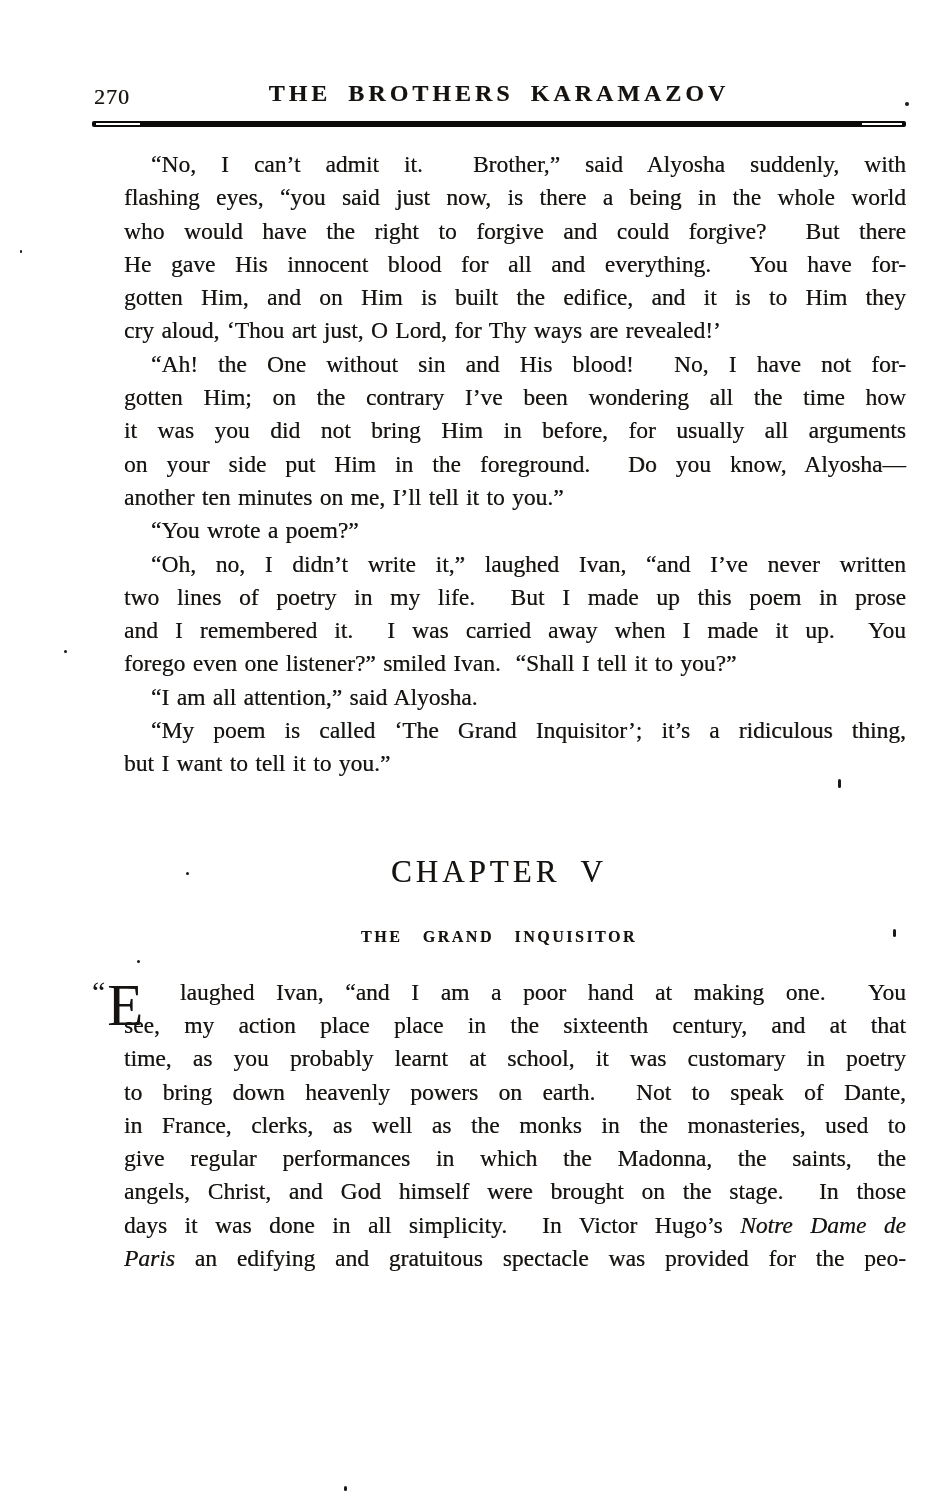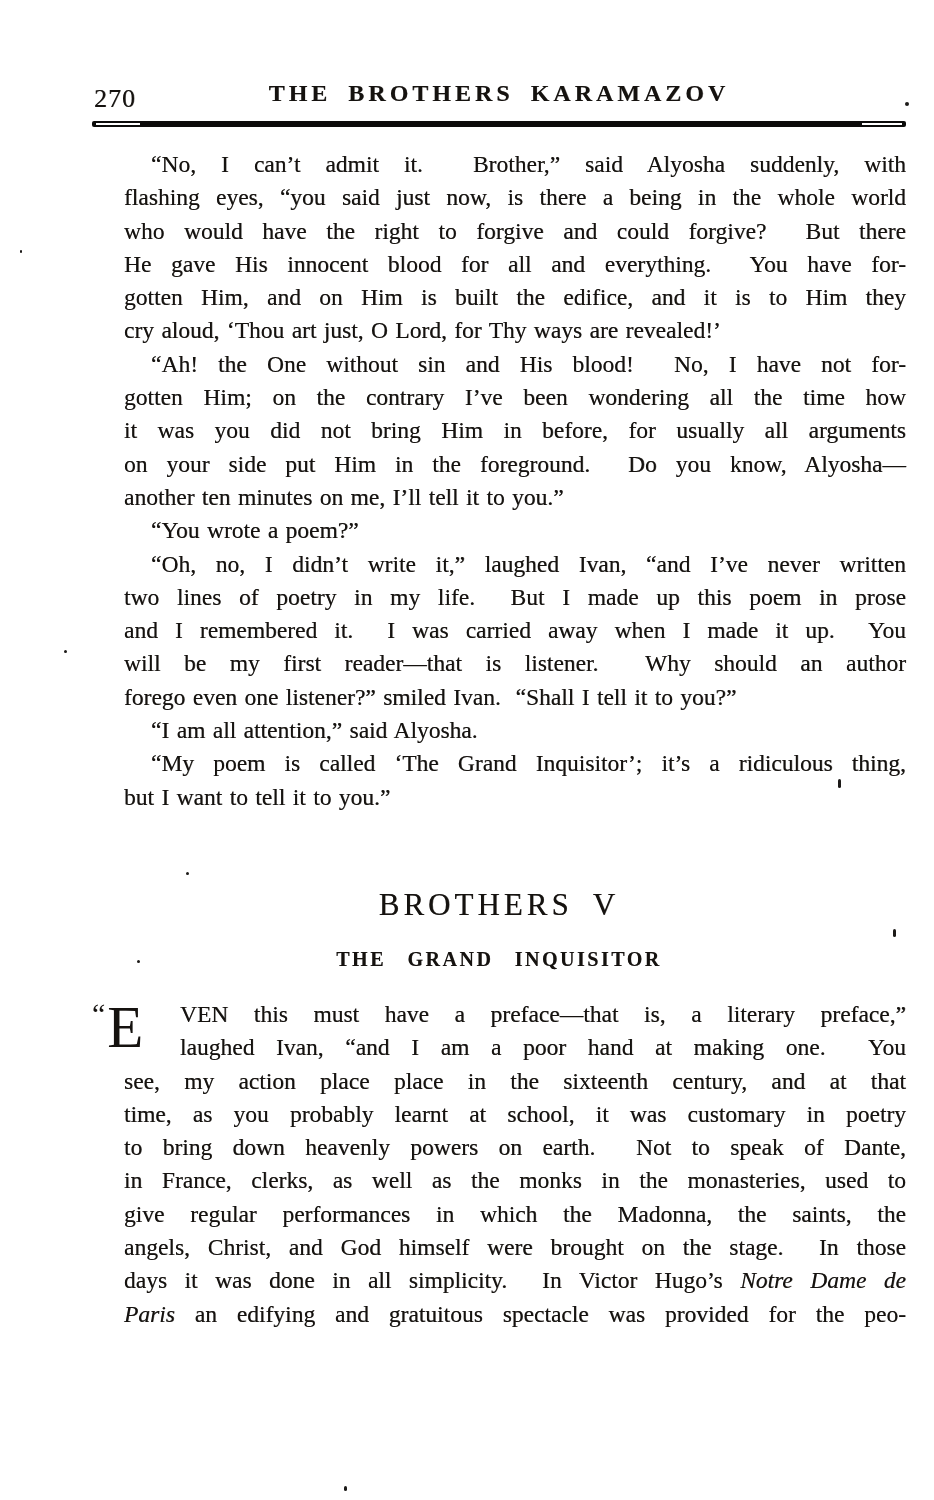--- a/index.html
+++ b/index.html
@@ -2,21 +2,21 @@
 <html><head>
 <meta charset="utf-8">
 <style>
   html,body{margin:0;padding:0;}
   body{
     width:934px;height:1500px;background:#ffffff;position:relative;
     font-family:"Liberation Serif", serif;color:#15120f;overflow:hidden;
   }
   .page{position:absolute;left:92px;top:0;width:814px;}
   .header{position:relative;margin-top:80px;height:34px;}
-  .pageno{position:absolute;left:2px;top:4px;font-size:26px;letter-spacing:1px;text-shadow:0.4px 0 0 rgba(21,18,15,.6);}
+  .pageno{position:absolute;left:2px;top:4px;font-size:22px;letter-spacing:1px;text-shadow:0.4px 0 0 rgba(21,18,15,.6);}
   .running-title{text-align:center;font-size:24px;font-weight:bold;letter-spacing:4px;word-spacing:7px;text-shadow:0.3px 0 0 rgba(21,18,15,.5);}
   .rule{position:relative;margin-top:7px;height:6px;background:#0c0b0a;border-radius:2px;}
   .rule::before,.rule::after{content:"";position:absolute;top:2px;height:2px;background:#ffffff;}
   .rule::before{left:4px;width:44px;}
   .rule::after{right:4px;width:40px;}
   #page-body{margin-top:21px;}
   .para{margin:0;}
   .ln{
     font-size:23.5px;line-height:33.3px;word-spacing:1.5px;
     text-align:justify;text-align-last:justify;
@@ -24,21 +24,21 @@
     margin-left:32px;
   }
   .ln.rag{text-align:left;text-align-last:auto;}
   .ln.ind{text-indent:27px;}
   .it{font-style:italic;}
   .chapter-heading{
     margin-top:74px;text-align:center;font-size:31px;line-height:34px;
     letter-spacing:4px;word-spacing:9px;text-shadow:0.35px 0 0 rgba(21,18,15,.6);
   }
   .chapter-subheading{
-    margin-top:25px;text-align:center;font-size:20px;line-height:24px;font-weight:bold;
+    margin-top:36px;text-align:center;font-size:16px;line-height:24px;font-weight:bold;
     letter-spacing:2.5px;word-spacing:14px;text-shadow:0.25px 0 0 rgba(21,18,15,.5);
   }
   .dropcap-para{position:relative;margin-top:27px;}
   .dropcap-para .ln.drop{margin-left:88px;}
   .dcwrap{position:absolute;left:0;top:1px;white-space:nowrap;}
   .dcq{font-size:30px;line-height:30px;vertical-align:top;display:inline-block;}
   .dce{font-size:59px;line-height:56px;display:inline-block;margin-left:2px;}
   .speck{position:absolute;background:#1c1a18;border-radius:2px;}
 </style>
 </head>
@@ -66,35 +66,33 @@
         <div class="ln"><span>on your side put Him in the foreground.&nbsp; Do you know, Alyosha—</span></div>
         <div class="ln rag"><span>another ten minutes on me, I’ll tell it to you.”</span></div>
       </div>
       <div class="para">
         <div class="ln rag ind"><span>“You wrote a poem?”</span></div>
       </div>
       <div class="para">
         <div class="ln ind"><span>“Oh, no, I didn’t write it,” laughed Ivan, “and I’ve never written</span></div>
         <div class="ln"><span>two lines of poetry in my life.&nbsp; But I made up this poem in prose</span></div>
         <div class="ln"><span>and I remembered it.&nbsp; I was carried away when I made it up.&nbsp; You</span></div>
-        <div class="ln"><span>will be my first reader—that is listener.&nbsp; Why should an author</span></div>
         <div class="ln rag"><span>forego even one listener?” smiled Ivan.&nbsp; “Shall I tell it to you?”</span></div>
       </div>
       <div class="para">
         <div class="ln rag ind"><span>“I am all attention,” said Alyosha.</span></div>
       </div>
       <div class="para">
         <div class="ln ind"><span>“My poem is called ‘The Grand Inquisitor’; it’s a ridiculous thing,</span></div>
         <div class="ln rag"><span>but I want to tell it to you.”</span></div>
       </div>
-      <div class="chapter-heading">BROTHERS V</div>
+      <div class="chapter-heading">CHAPTER V</div>
       <div class="chapter-subheading">THE GRAND INQUISITOR</div>
       <div class="para dropcap-para">
         <span class="dcwrap"><span class="dcq">“</span><span class="dce">E</span></span>
-        <div class="ln drop"><span>VEN this must have a preface—that is, a literary preface,”</span></div>
         <div class="ln drop"><span>laughed Ivan, “and I am a poor hand at making one.&nbsp; You</span></div>
         <div class="ln"><span>see, my action place place in the sixteenth century, and at that</span></div>
         <div class="ln"><span>time, as you probably learnt at school, it was customary in poetry</span></div>
         <div class="ln"><span>to bring down heavenly powers on earth.&nbsp; Not to speak of Dante,</span></div>
         <div class="ln"><span>in France, clerks, as well as the monks in the monasteries, used to</span></div>
         <div class="ln"><span>give regular performances in which the Madonna, the saints, the</span></div>
         <div class="ln"><span>angels, Christ, and God himself were brought on the stage.&nbsp; In those</span></div>
         <div class="ln"><span>days it was done in all simplicity.&nbsp; In Victor Hugo’s </span><span class="it">Notre Dame de</span></div>
         <div class="ln"><span class="it">Paris</span><span> an edifying and gratuitous spectacle was provided for the peo-</span></div>
       </div>

